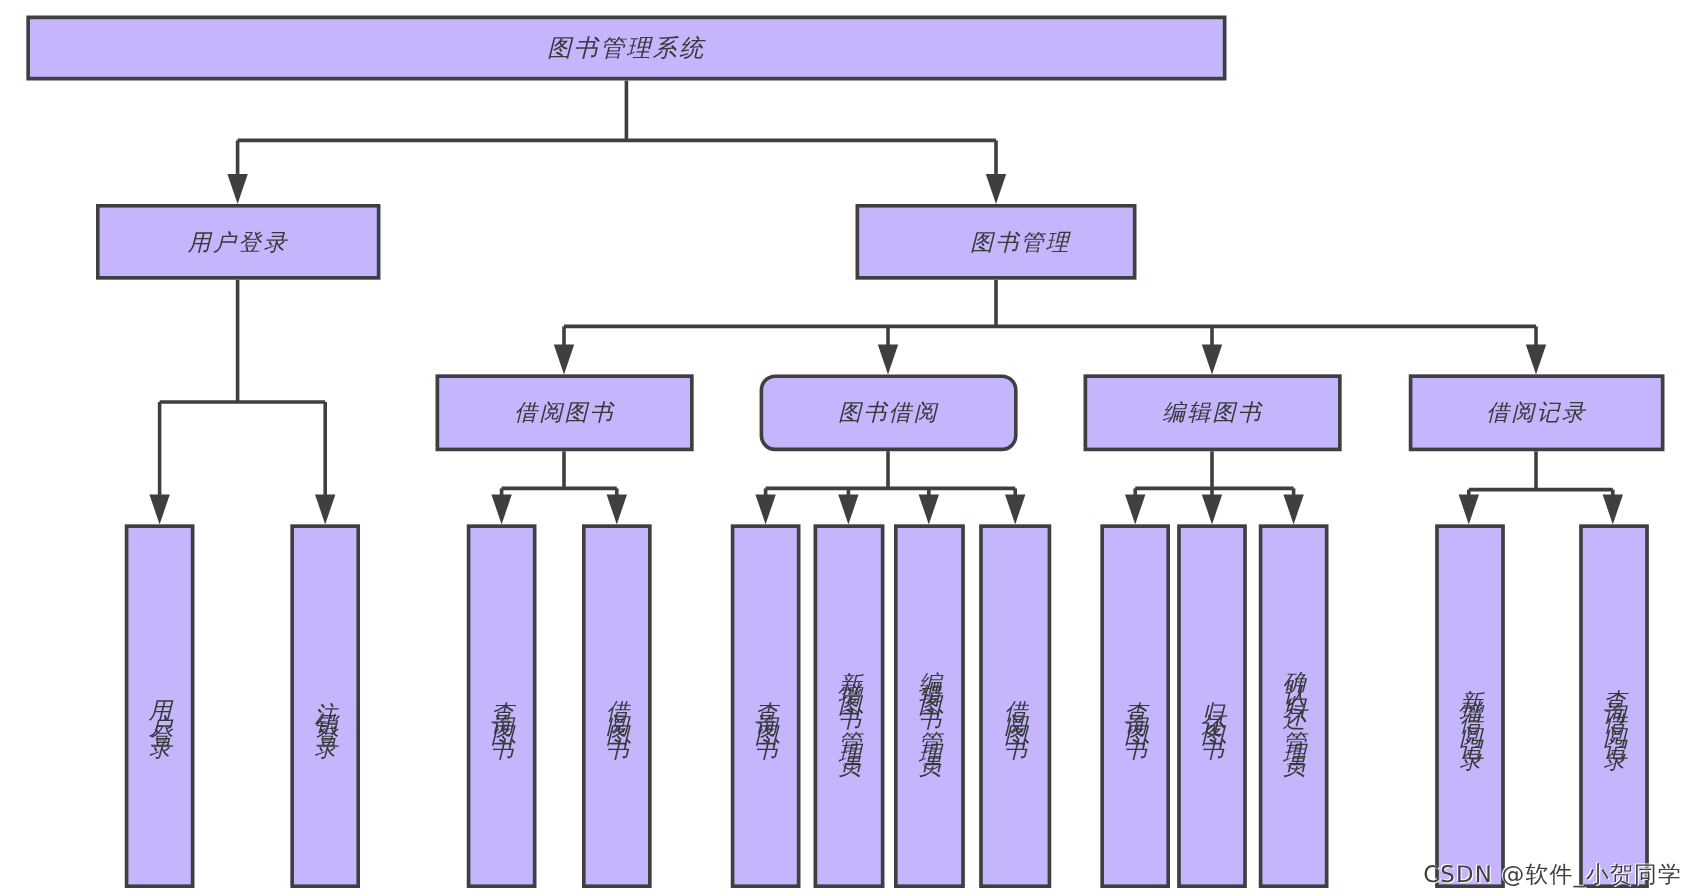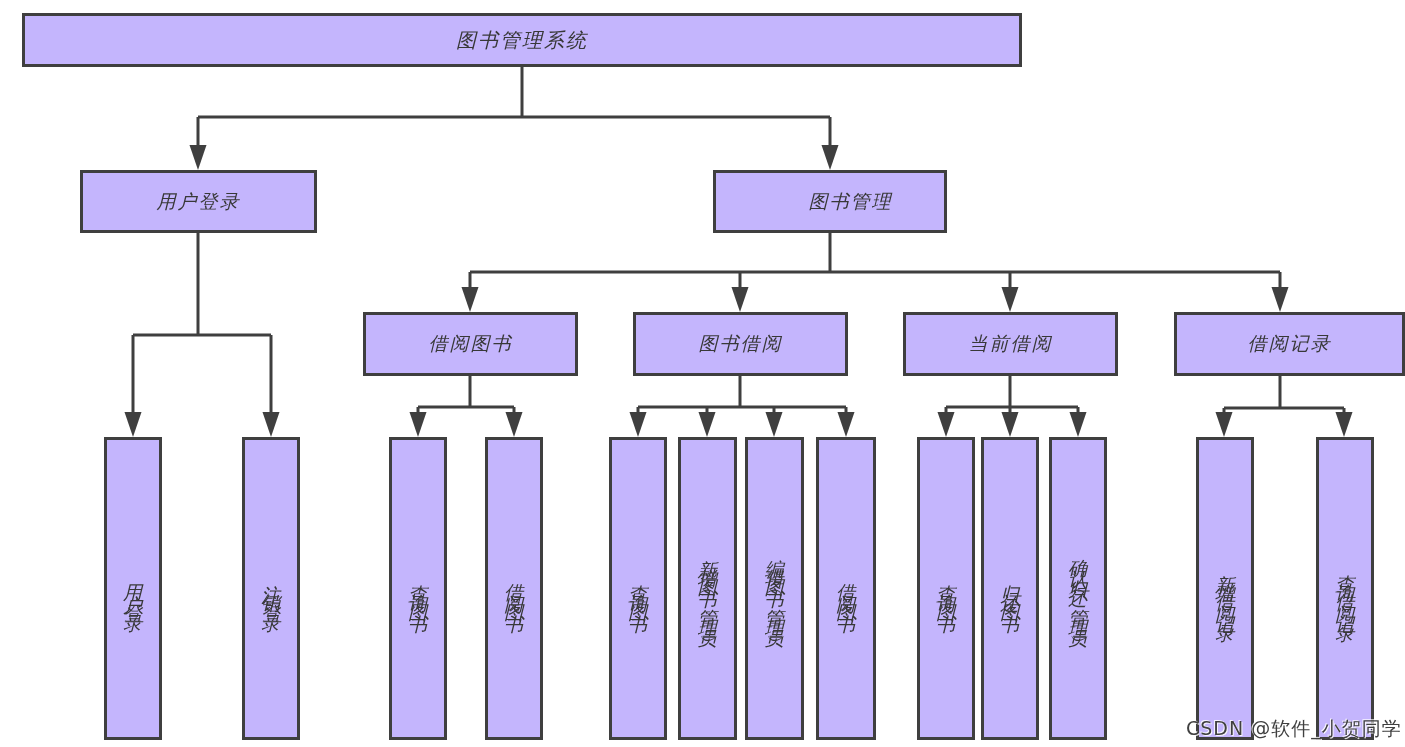--- a/index.html
+++ b/index.html
@@ -116,27 +116,27 @@
   <div class="node" style="left:80px; top:170px; width:237px; height:63px;">
     <span>用户登录</span>
   </div>
   <div class="node" style="left:713px; top:170px; width:234px; height:63px;padding-left:41px;">
     <span>图书管理</span>
   </div>
 
   <div class="node" style="left:363px; top:312px; width:215px; height:64px;">
     <span>借阅图书</span>
   </div>
-  <div class="node" style="left:633px; top:312px; width:215px; height:64px;">
+  <div class="node" style="left:633px; top:312px; width:215px; height:64px;border-radius:13px;">
     <span>图书借阅</span>
   </div>
   <div class="node" style="left:903px; top:312px; width:215px; height:64px;">
-    <span>当前借阅</span>
+    <span>编辑图书</span>
   </div>
-  <div class="node" style="left:1174px; top:312px; width:231px; height:64px;">
+  <div class="node" style="left:1174px; top:312px; width:213px; height:64px;">
     <span>借阅记录</span>
   </div>
 
   <div class="node leaf" style="left:104px; top:437px; width:58px; height:303px;">
     <span>用户登录</span>
   </div>
   <div class="node leaf" style="left:242px; top:437px; width:58px; height:303px;">
     <span>注销登录</span>
   </div>
 

